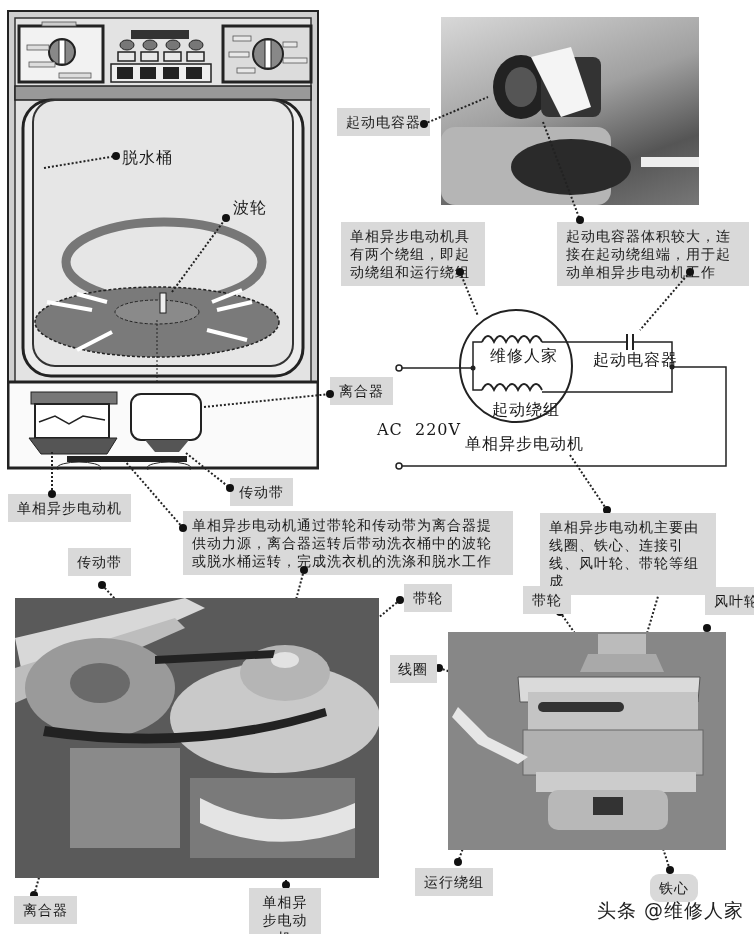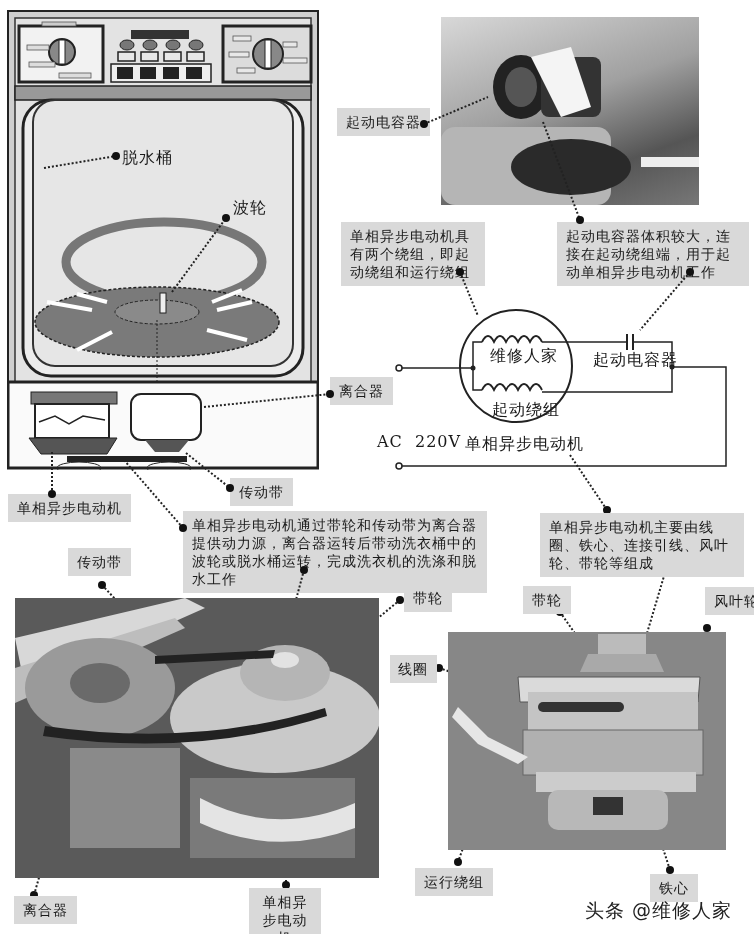--- a/index.html
+++ b/index.html
@@ -5,21 +5,21 @@
   * { box-sizing: border-box; margin: 0; padding: 0; }
   body { width: 754px; height: 934px; background: #ffffff; position: relative; overflow: hidden;
          font-family: "DejaVu Serif", "Liberation Serif", serif; color: #1a1a1a; }
   .abs { position: absolute; }
   .label { position: absolute; background: #d9d9d9; font-size: 14px; line-height: 18px; padding: 5px 9px;
            letter-spacing: 1px; color: #1a1a1a; white-space: nowrap; }
   .label.multi { white-space: normal; }
   .photo { position: absolute; background: #6f6f6f; overflow: hidden; }
   svg.overlay { position: absolute; left: 0; top: 0; pointer-events: none; }
   .plain { position: absolute; font-size: 16px; letter-spacing: 1px; white-space: nowrap; }
-  .watermark { position: absolute; right: 22px; bottom: 10px; font-family: "DejaVu Sans", sans-serif;
+  .watermark { position: absolute; right: 10px; bottom: 10px; font-family: "DejaVu Sans", sans-serif;
                font-size: 19px; color: #222; letter-spacing: 1px; }
 </style>
 </head>
 <body>
 
 <div class="abs" style="left:7px;top:10px;width:312px;height:460px;">
   <svg width="312" height="460" viewBox="0 0 312 460">
 
     <rect x="1" y="1" width="310" height="378" fill="#cfcfcf" stroke="#222" stroke-width="2"></rect>
     <rect x="8" y="8" width="296" height="370" fill="#e3e3e3" stroke="#333" stroke-width="1.5"></rect>
@@ -93,21 +93,21 @@
     <ellipse cx="162" cy="458" rx="22" ry="6" fill="none" stroke="#222"></ellipse>
   </svg>
 </div>
 
 <div class="plain" style="left:122px;top:148px;">脱水桶</div>
 <div class="plain" style="left:233px;top:198px;">波轮</div>
 
 <div class="label" style="left:330px;top:377px;">离合器</div>
 <div class="label" style="left:230px;top:478px;">传动带</div>
 <div class="label" style="left:8px;top:494px;">单相异步电动机</div>
-<div class="label multi" style="left:183px;top:511px;width:304px;">单相异步电动机通过带轮和传动带为离合器提供动力源，离合器运转后带动洗衣桶中的波轮或脱水桶运转，完成洗衣机的洗涤和脱水工作</div>
+<div class="label multi" style="left:183px;top:511px;width:330px;">单相异步电动机通过带轮和传动带为离合器提供动力源，离合器运转后带动洗衣桶中的波轮或脱水桶运转，完成洗衣机的洗涤和脱水工作</div>
 
 <div class="photo" style="left:441px;top:17px;width:258px;height:188px;background:linear-gradient(160deg,#d8d8d8 0%,#a0a0a0 45%,#555 75%,#777 100%);">
   <svg width="258" height="188">
     <rect x="0" y="110" width="170" height="78" rx="14" fill="#b5b5b5"></rect>
     <ellipse cx="130" cy="150" rx="60" ry="28" fill="#2a2a2a"></ellipse>
     <ellipse cx="80" cy="70" rx="28" ry="32" fill="#222"></ellipse>
     <ellipse cx="80" cy="70" rx="16" ry="20" fill="#555"></ellipse>
     <rect x="100" y="40" width="60" height="60" rx="8" fill="#333"></rect>
     <path d="M90 40 L130 30 L150 90 L120 100 Z" fill="#f4f4f4"></path>
     <rect x="200" y="140" width="58" height="10" fill="#eee"></rect>
@@ -180,44 +180,44 @@
       <circle cx="560" cy="612" r="4"></circle>
     <circle cx="707" cy="628" r="4"></circle>
       <circle cx="439" cy="668" r="4"></circle>
       <circle cx="458" cy="862" r="4"></circle>
     <circle cx="670" cy="870" r="4"></circle>
   </g>
 </svg>
 <div class="plain" style="left:490px;top:346px;">维修人家</div>
 <div class="plain" style="left:492px;top:400px;">起动绕组</div>
 <div class="plain" style="left:593px;top:350px;">起动电容器</div>
-<div class="plain" style="left:377px;top:432px;white-space:pre;">AC  220V</div>
+<div class="plain" style="left:377px;top:420px;white-space:pre;">AC  220V</div>
 <div class="plain" style="left:465px;top:434px;">单相异步电动机</div>
 
-<div class="label multi" style="left:540px;top:513px;width:204px;">单相异步电动机主要由线圈、铁心、连接引线、风叶轮、带轮等组成</div>
+<div class="label multi" style="left:540px;top:513px;width:176px;">单相异步电动机主要由线圈、铁心、连接引线、风叶轮、带轮等组成</div>
 <div class="photo" style="left:448px;top:632px;width:278px;height:218px;background:#8c8c8c;">
   <svg width="278" height="218">
     <rect x="0" y="0" width="278" height="218" fill="#878787"></rect>
     <rect x="150" y="2" width="48" height="20" fill="#bbb"></rect>
     <path d="M140 22 L208 22 L216 40 L132 40 Z" fill="#a9a9a9"></path>
     <path d="M70 45 L252 45 L250 70 L72 70 Z" fill="#dadada" stroke="#555"></path>
     <rect x="80" y="60" width="170" height="40" fill="#c4c4c4"></rect>
     <rect x="90" y="70" width="86" height="10" rx="5" fill="#333"></rect>
     <rect x="75" y="98" width="180" height="45" fill="#b0b0b0" stroke="#666"></rect>
     <rect x="88" y="140" width="160" height="20" fill="#ccc"></rect>
     <rect x="100" y="158" width="120" height="40" rx="10" fill="#b8b8b8"></rect>
     <rect x="145" y="165" width="30" height="18" fill="#333"></rect>
     <path d="M10 75 L40 105 L80 125 L70 132 L30 112 L4 85 Z" fill="#e6e6e6"></path>
   </svg>
 </div>
 <div class="label" style="left:523px;top:586px;">带轮</div>
 <div class="label" style="left:705px;top:587px;">风叶轮</div>
 <div class="label" style="left:390px;top:655px;padding-left:8px;">线圈</div>
 <div class="label" style="left:415px;top:868px;">运行绕组</div>
-<div class="label" style="left:650px;top:874px;">铁心</div>
+<div class="label" style="left:650px;top:874px;border-radius:9px;">铁心</div>
 
 <div class="photo" style="left:15px;top:598px;width:364px;height:280px;background:#5c5c5c;">
   <svg width="364" height="280">
     <rect x="0" y="0" width="364" height="280" fill="#5a5a5a"></rect>
     <path d="M0 40 L170 0 L190 10 L10 90 Z" fill="#d8d8d8"></path>
     <path d="M0 70 L160 20 L170 30 L0 105 Z" fill="#bdbdbd"></path>
     <ellipse cx="85" cy="90" rx="75" ry="50" fill="#9a9a9a"></ellipse>
     <ellipse cx="85" cy="85" rx="30" ry="20" fill="#6a6a6a"></ellipse>
     <ellipse cx="260" cy="120" rx="105" ry="55" fill="#c9c9c9"></ellipse>
     <ellipse cx="270" cy="75" rx="45" ry="28" fill="#b5b5b5"></ellipse>

